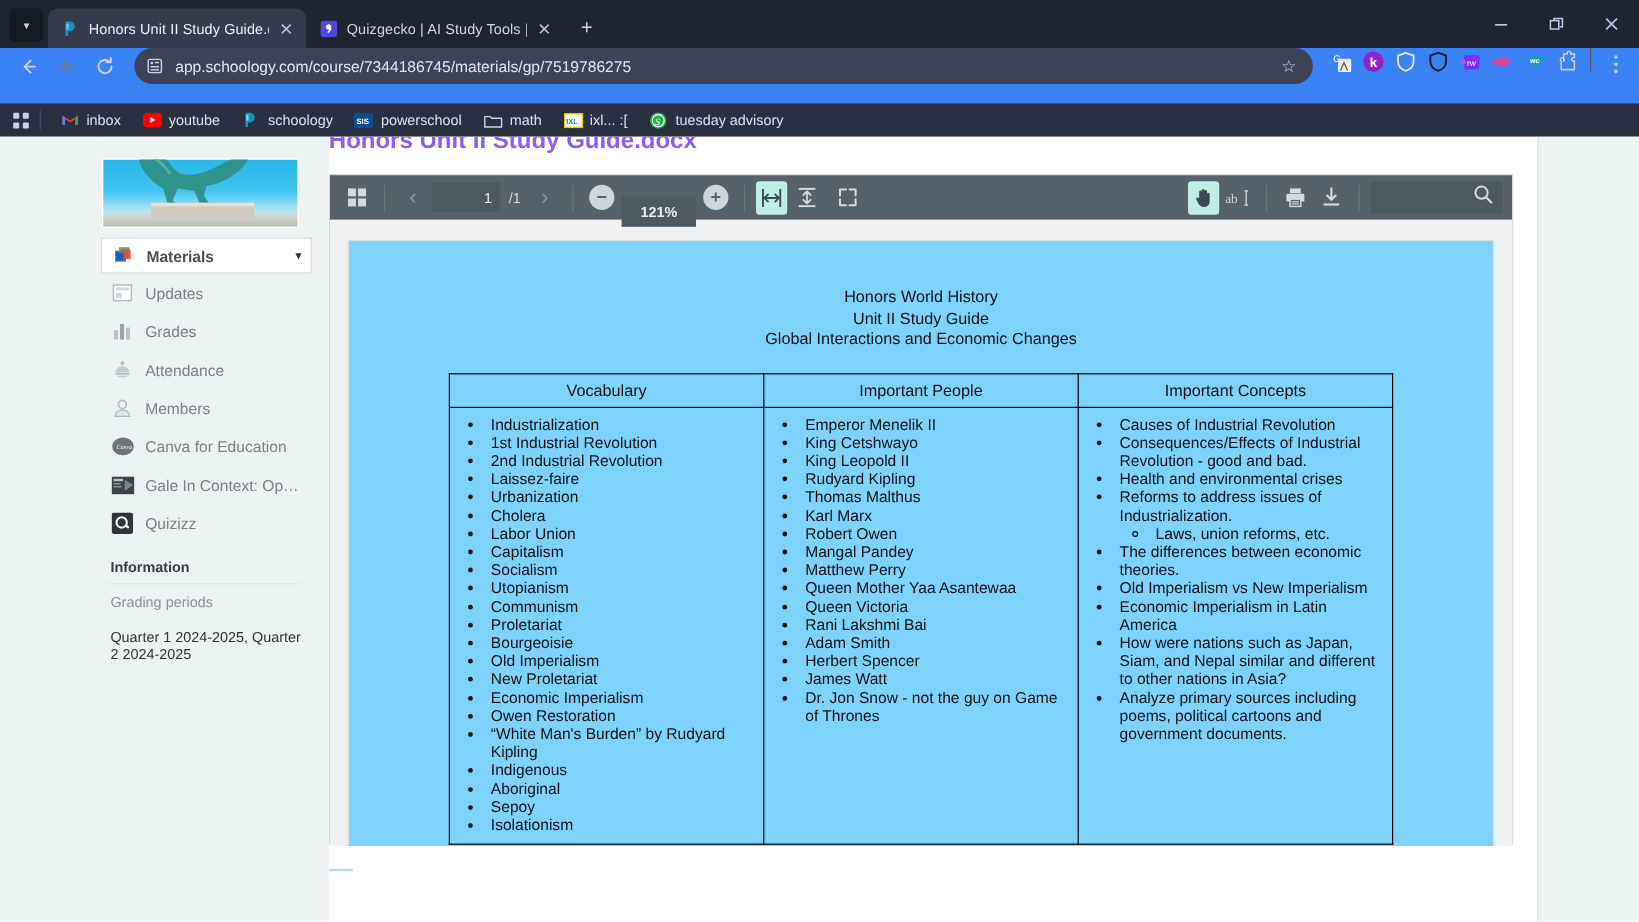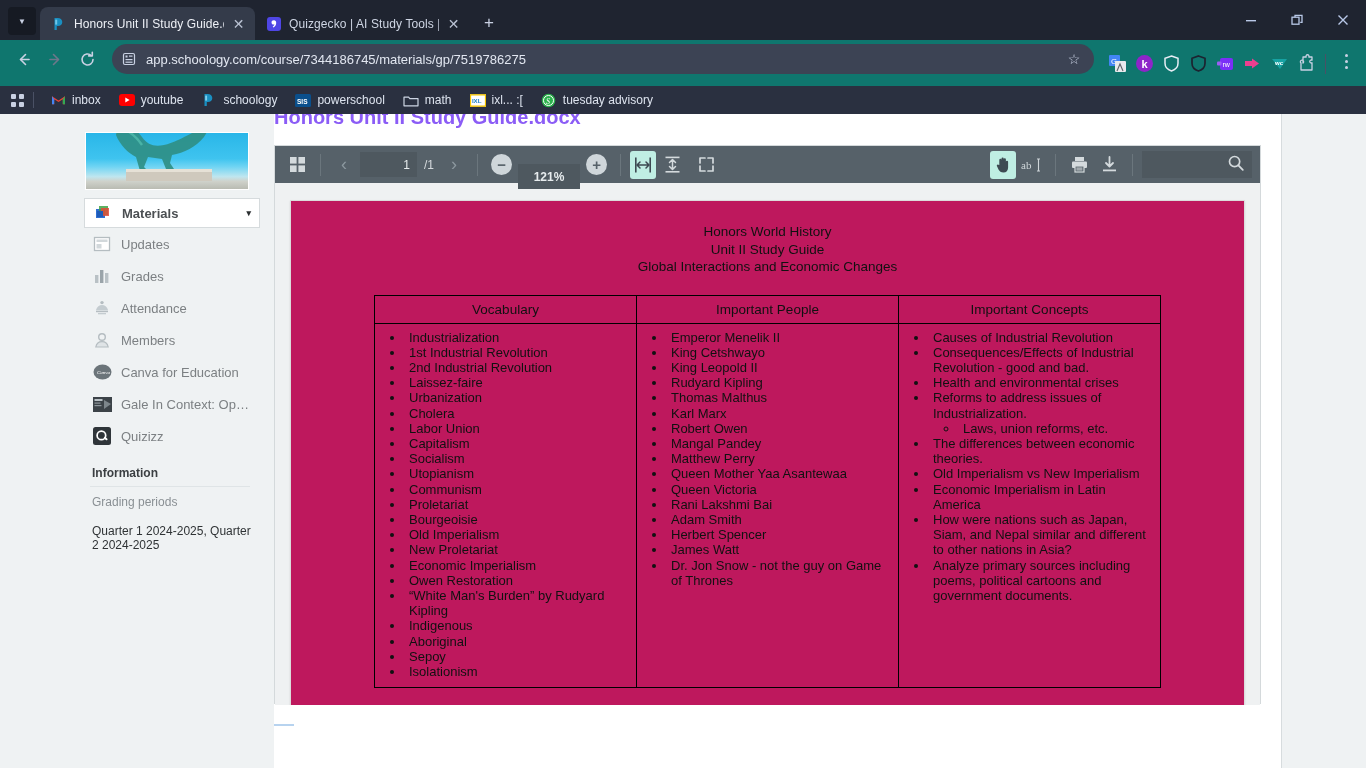--- a/index.html
+++ b/index.html
@@ -36,22 +36,22 @@
   }
   .tab .tab-close { width: 15px; height: 15px; flex:0 0 15px; display:flex; align-items:center; justify-content:center;
     font-size: 14px; line-height: 1; color: #b9c1d2; cursor: pointer; }
   .newtab { width: 26px; height: 26px; margin: 0 0 4px 6px; display: flex; align-items: center;
     justify-content: center; color: #c9d1e3; font-size: 17px; border-radius: 4px; cursor: pointer; }
   .win-controls { position: absolute; right: 0; top: 0; height: 40px; display: flex; align-items: center; }
   .win-btn { width: 46px; height: 40px; display: flex; align-items: center; justify-content: center;
     color: #b9c9e8; font-size: 13px; cursor: pointer; }
 
   .toolbar {
-    height: 46px; background: #0f766e; display: flex; align-items: flex-end;
-    padding: 12px 8px; gap: 2px; flex: 0 0 46px;
+    height: 46px; background: #3b82f6; display: flex; align-items: flex-start;
+    padding: 0 8px; gap: 2px; flex: 0 0 46px;
   }
   .nav-btn { width: 30px; height: 30px; display: flex; align-items: center; justify-content: center;
     border-radius: 50%; color: #c9d1e3; font-size: 15px; cursor: pointer; }
   .nav-btn.disabled { color: #6e778b; }
   .omnibox {
     flex: 1 1 auto; height: 30px; background: #3c4354; border-radius: 16px;
     display: flex; align-items: center; padding: 0 10px 0 8px; margin: 0 8px;
     gap: 8px; min-width: 0;
   }
   .omni-icon { width: 18px; height: 18px; flex: 0 0 18px; display:flex; align-items:center; justify-content:center; }
@@ -158,22 +158,22 @@
     width: 110px; height: 27px; background: #4e585f; display: flex; align-items: center;
     justify-content: flex-end; padding-right: 7px; cursor: text;
   }
   .pdf-right { margin-left: auto; display: flex; align-items: center; gap: 2px; }
 
   .pdf-canvas {
     height: 522px; background: #eff1f2; display: flex; justify-content: center;
     padding-top: 17px; overflow: hidden;
   }
   .pdf-page {
-    width: 955px; height: 539px; background: #be185d; border: 1px solid #dcdcdc;
-    box-shadow: 0 1px 2px rgba(0,0,0,.10); padding: 22px 0 0 0;
+    width: 955px; height: 539px; background: #7dd3fc; border: 1px solid #dcdcdc;
+    box-shadow: 0 1px 2px rgba(0,0,0,.10); padding: 38px 0 0 0;
   }
 
   .doc-head { text-align: center; font-size: 13.5px; color: #111; line-height: 17.5px;
     font-family: "Liberation Sans", sans-serif; }
 
   table.sg { border-collapse: collapse; margin: 19px auto 0 auto; width: 786px; table-layout: fixed; }
   table.sg th, table.sg td { border: 1px solid #000; vertical-align: top; }
   table.sg th { font-weight: normal; font-size: 13.5px; padding: 6px 0; text-align: center; color: #111; }
   table.sg td { padding: 6px 4px 8px 4px; }
   .col1 { width: 262px; } .col2 { width: 262px; } .col3 { width: 262px; }

